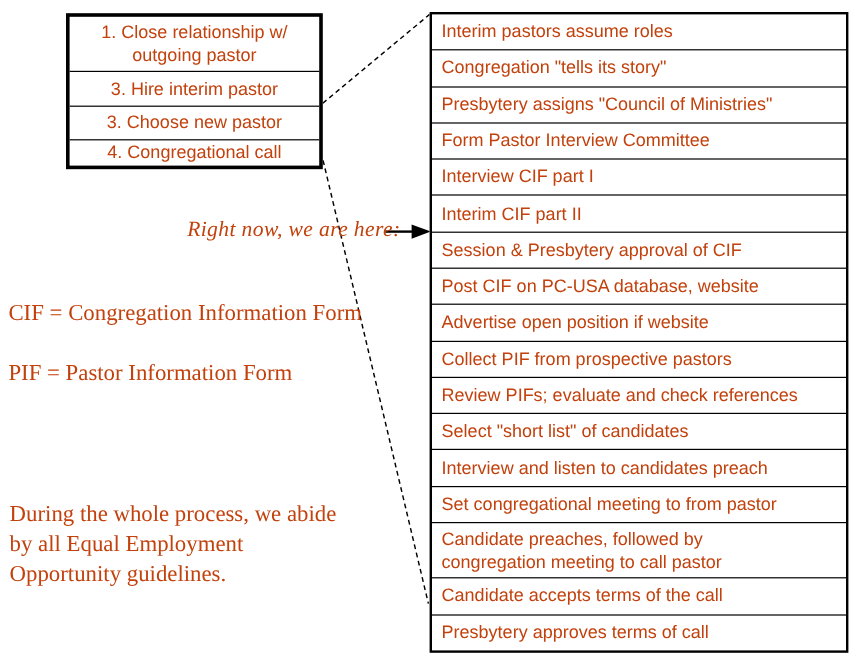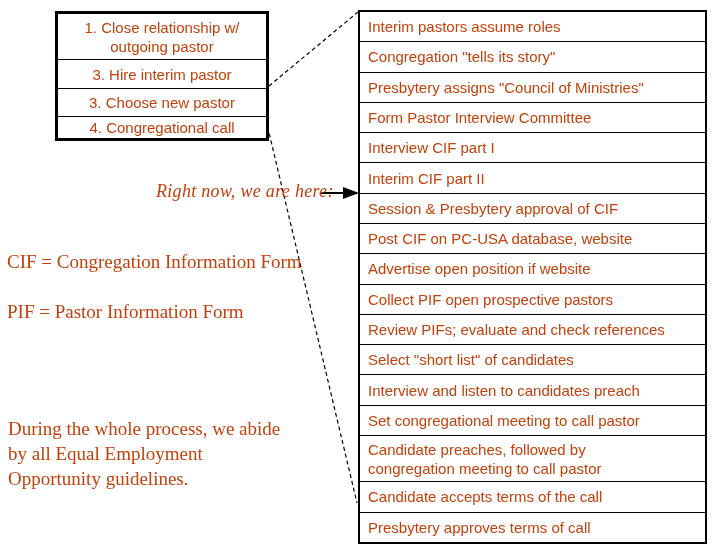--- a/index.html
+++ b/index.html
@@ -124,24 +124,24 @@
   <div class="detail-list">
     <div class="detail-row">Interim pastors assume roles</div>
     <div class="detail-row">Congregation "tells its story"</div>
     <div class="detail-row">Presbytery assigns "Council of Ministries"</div>
     <div class="detail-row">Form Pastor Interview Committee</div>
     <div class="detail-row">Interview CIF part I</div>
     <div class="detail-row">Interim CIF part II</div>
     <div class="detail-row">Session &amp; Presbytery approval of CIF</div>
     <div class="detail-row">Post CIF on PC-USA database, website</div>
     <div class="detail-row">Advertise open position if website</div>
-    <div class="detail-row">Collect PIF open prospective pastors</div>
+    <div class="detail-row">Collect PIF from prospective pastors</div>
     <div class="detail-row">Review PIFs; evaluate and check references</div>
     <div class="detail-row">Select "short list" of candidates</div>
     <div class="detail-row">Interview and listen to candidates preach</div>
-    <div class="detail-row">Set congregational meeting to call pastor</div>
+    <div class="detail-row">Set congregational meeting to from pastor</div>
     <div class="detail-row double">Candidate preaches, followed by
 congregation meeting to call pastor</div>
     <div class="detail-row">Candidate accepts terms of the call</div>
     <div class="detail-row">Presbytery approves terms of call</div>
   </div>
 
 </div>
 
 </body></html>

